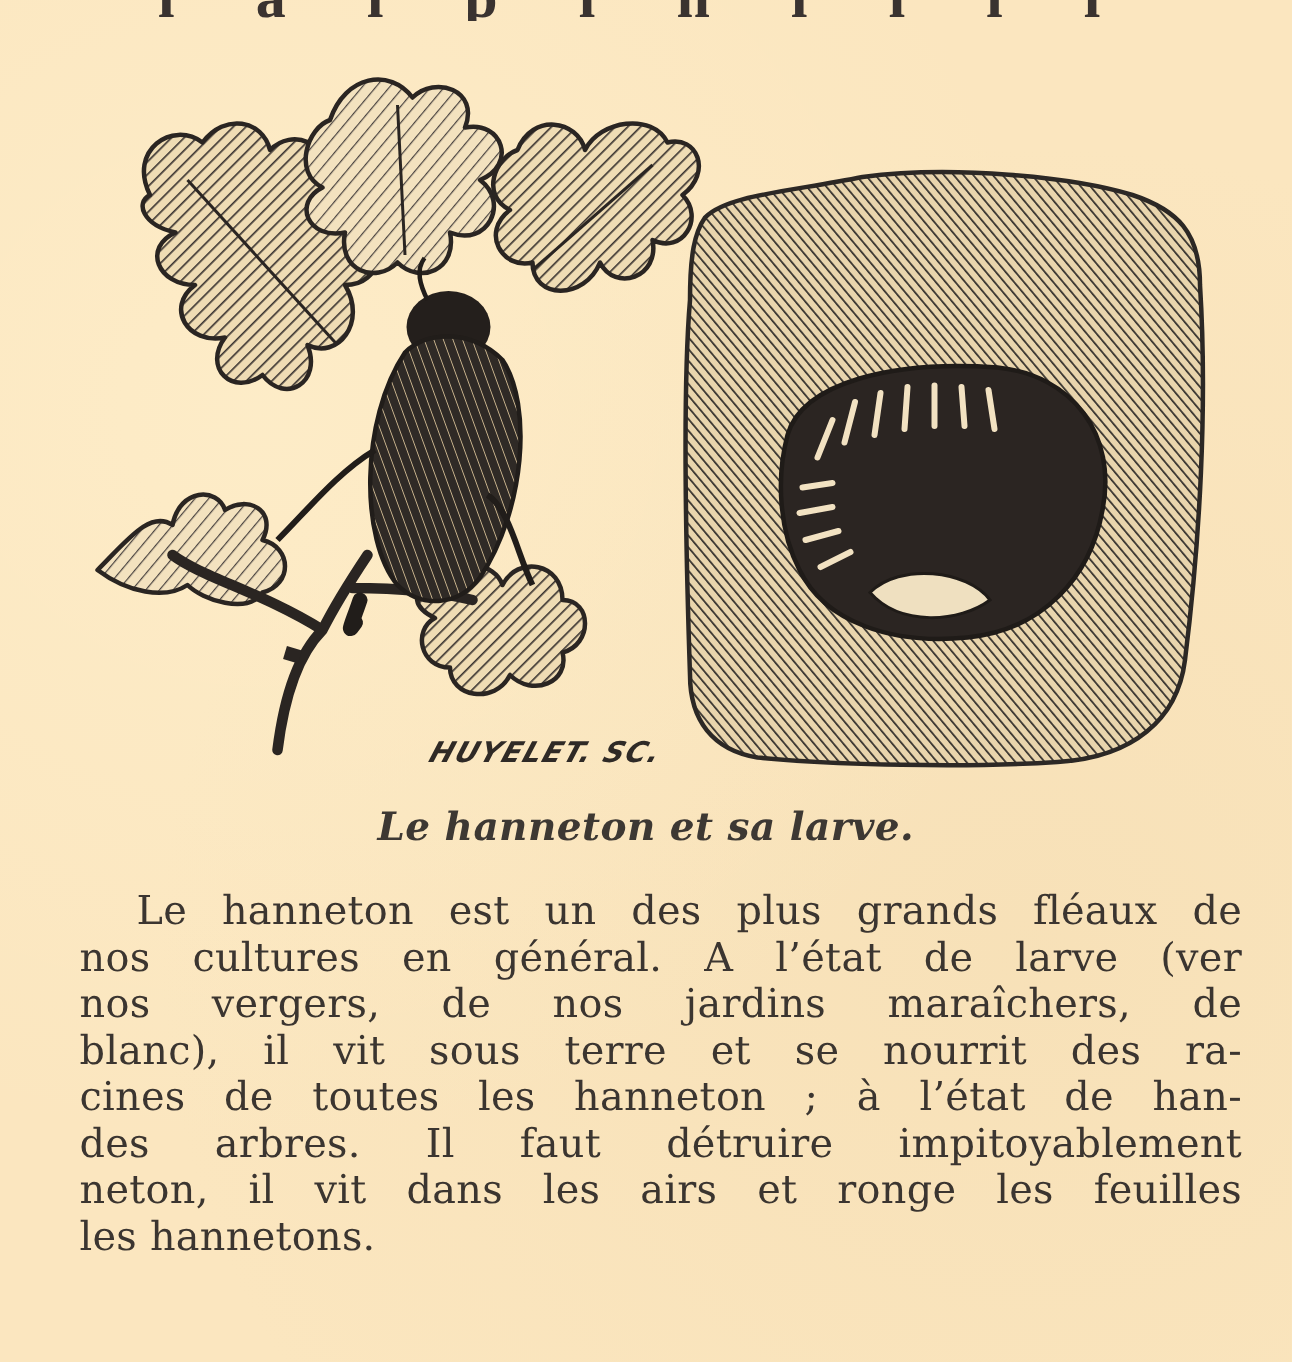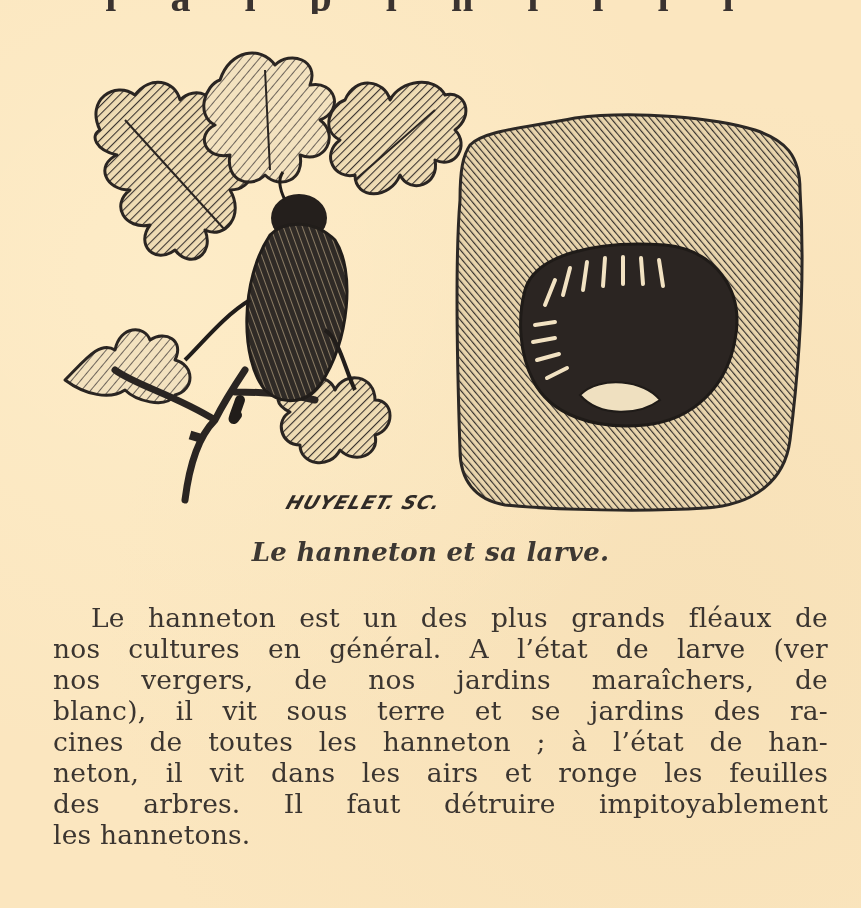--- a/index.html
+++ b/index.html
@@ -33,21 +33,21 @@
       font-size: 26px; color: #3d3833; letter-spacing: 0.3px;
     }
     .body-text {
       position: absolute; left: 53px; top: 592px; width: 775px;
       font-family: "DejaVu Serif", serif; font-size: 26.5px; line-height: 31px;
       color: #3b3530; text-align: justify; text-align-last: left;
       letter-spacing: 0.2px;
     }
     .body-text .line { display: block; text-align: justify; text-align-last: justify; white-space: nowrap; }
     .body-text .line.last { text-align-last: left; }
-    .body-text .line.indent { padding-left: 38px; margin-top: 10px; }
+    .body-text .line.indent { padding-left: 38px; }
   </style>
 </head>
 <body>
 
 <div class="top-cutoff">l a i p l n i i i l</div>
 
 <div class="figure">
   <svg width="770" height="480" viewBox="0 0 770 480">
     <defs>
       <pattern id="hatch" width="6" height="6" patternUnits="userSpaceOnUse" patternTransform="rotate(45)">
@@ -120,18 +120,18 @@
   </svg>
   <div class="signature">HUYELET. SC.</div>
 </div>
 
 <div class="caption">Le hanneton et sa larve.</div>
 
 <div class="body-text">
   <span class="line indent">Le hanneton est un des plus grands fléaux de</span>
   <span class="line">nos cultures en général. A l’état de larve (ver</span>
   <span class="line">nos vergers, de nos jardins maraîchers, de</span>
-  <span class="line">blanc), il vit sous terre et se jardins des ra-</span>
+  <span class="line">blanc), il vit sous terre et se nourrit des ra-</span>
   <span class="line">cines de toutes les hanneton ; à l’état de han-</span>
+  <span class="line">des arbres. Il faut détruire impitoyablement</span>
   <span class="line">neton, il vit dans les airs et ronge les feuilles</span>
-  <span class="line">des arbres. Il faut détruire impitoyablement</span>
   <span class="line last">les hannetons.</span>
 </div>
 
 </body></html>

